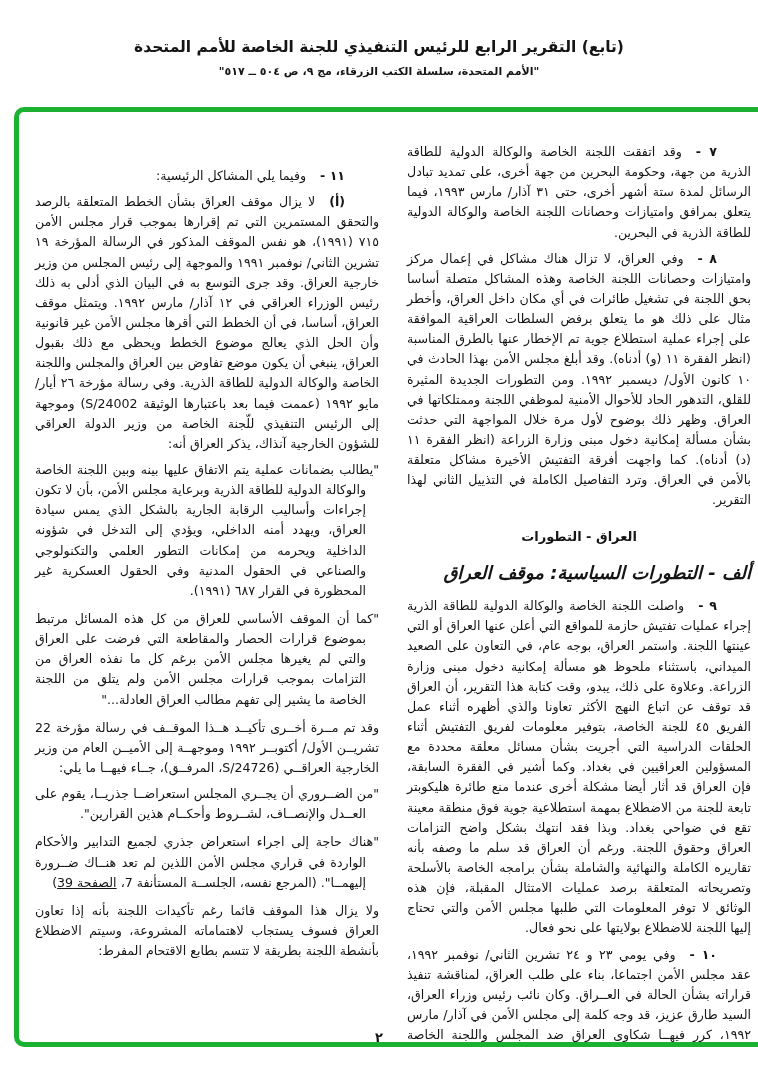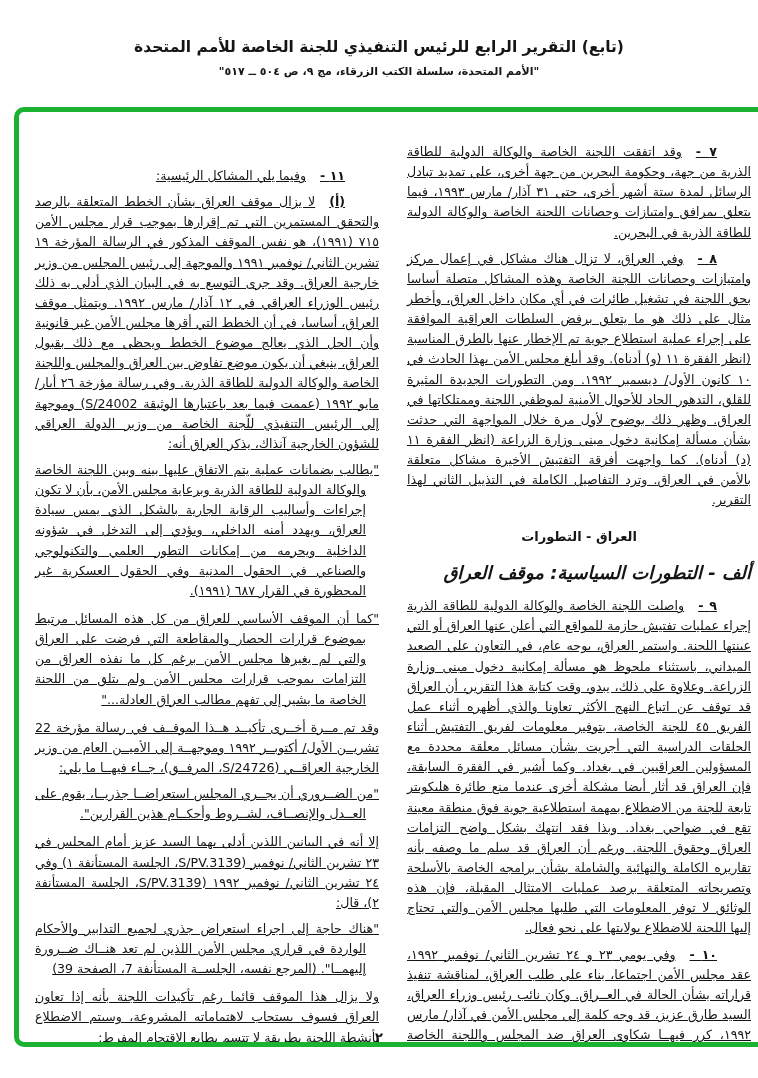--- a/index.html
+++ b/index.html
@@ -11,21 +11,21 @@
   .title{font-size:15.5px;font-weight:bold;line-height:1.5;letter-spacing:0;}
   .subtitle{font-size:11px;font-weight:bold;margin-top:6px;}
   .box{
     position:absolute;left:14px;top:107px;width:716px;height:890px;
     border:5px solid #1bb231;border-radius:10px;
     padding:30px 16px 10px 16px;box-sizing:content-box;
     direction:rtl;display:flex;justify-content:space-between;overflow:hidden;
   }
   .col{width:344px;font-size:12.6px;line-height:1.6;text-align:justify;}
   .col-left{margin-top:24px;}
-  .para{margin:0 0 6px 0;text-decoration:underline;}
+  .para{margin:0 0 6px 0;}
   .numbered{text-indent:34px;}
   .pnum{font-weight:bold;margin-left:14px;}
   .pmark{font-weight:bold;margin-left:14px;}
   .sec{font-weight:bold;font-size:13px;text-align:center;margin:16px 0 12px 0;}
   .subsec{font-weight:bold;font-size:18px;font-style:italic;margin:0 0 8px 0;}
   .quote{margin:4px 13px 8px 0;text-indent:-13px;}
   .u{text-decoration:underline;}
   .pageno{position:absolute;left:0;top:1030px;width:758px;text-align:center;
     font-size:13px;font-weight:bold;}
 </style>
@@ -59,21 +59,20 @@
     <p class="para numbered"><span class="pmark">(أ)</span><span>لا يزال موقف العراق بشأن الخطط المتعلقة بالرصد والتحقق المستمرين التي تم إقرارها بموجب قرار مجلس الأمن ٧١٥ (١٩٩١)، هو نفس الموقف المذكور في الرسالة المؤرخة ١٩ تشرين الثاني/ نوفمبر ١٩٩١ والموجهة إلى رئيس المجلس من وزير خارجية العراق. وقد جرى التوسع به في البيان الذي أدلى به ذلك رئيس الوزراء العراقي في ١٢ آذار/ مارس ١٩٩٢. ويتمثل موقف العراق، أساسا، في أن الخطط التي أقرها مجلس الأمن غير قانونية وأن الحل الذي يعالج موضوع الخطط ويحظى مع ذلك بقبول العراق، ينبغي أن يكون موضع تفاوض بين العراق والمجلس واللجنة الخاصة والوكالة الدولية للطاقة الذرية. وفي رسالة مؤرخة ٢٦ أيار/ مايو ١٩٩٢ (عممت فيما بعد باعتبارها الوثيقة S/24002) وموجهة إلى الرئيس التنفيذي للّجنة الخاصة من وزير الدولة العراقي للشؤون الخارجية آنذاك، يذكر العراق أنه:</span></p>
 
     <p class="para quote">"يطالب بضمانات عملية يتم الاتفاق عليها بينه وبين اللجنة الخاصة والوكالة الدولية للطاقة الذرية وبرعاية مجلس الأمن، بأن لا تكون إجراءات وأساليب الرقابة الجارية بالشكل الذي يمس سيادة العراق، ويهدد أمنه الداخلي، ويؤدي إلى التدخل في شؤونه الداخلية ويحرمه من إمكانات التطور العلمي والتكنولوجي والصناعي في الحقول المدنية وفي الحقول العسكرية غير المحظورة في القرار ٦٨٧ (١٩٩١).</p>
 
     <p class="para quote">"كما أن الموقف الأساسي للعراق من كل هذه المسائل مرتبط بموضوع قرارات الحصار والمقاطعة التي فرضت على العراق والتي لم يغيرها مجلس الأمن برغم كل ما نفذه العراق من التزامات بموجب قرارات مجلس الأمن ولم يتلق من اللجنة الخاصة ما يشير إلى تفهم مطالب العراق العادلة..."</p>
 
     <p class="para">وقد تم مــرة أخــرى تأكيــد هــذا الموقــف في رسالة مؤرخة 22 تشريــن الأول/ أكتوبــر ١٩٩٢ وموجهــة إلى الأميــن العام من وزير الخارجية العراقــي (S/24726، المرفــق)، جــاء فيهــا ما يلي:</p>
 
     <p class="para quote">"من الضــروري أن يجــري المجلس استعراضــا جذريــا، يقوم على العــدل والإنصــاف، لشــروط وأحكــام هذين القرارين".</p>
 
-    <p class="para">إلا أنه في البيانين اللذين أدلى بهما السيد عزيز أمام المجلس في ٢٣ تشرين الثاني/ نوفمبر (S/PV.3139، الجلسة المستأنفة ١) وفي ٢٤ تشرين الثاني/ نوفمبر ١٩٩٢ (S/PV.3139، الجلسة المستأنفة ٢)، قال:</p>
 
     <p class="para quote"><span>"هناك حاجة إلى اجراء استعراض جذري لجميع التدابير والأحكام الواردة في قراري مجلس الأمن اللذين لم تعد هنــاك ضــرورة إليهمــا".</span> <span>(المرجع نفسه، الجلســة المستأنفة 7، </span><span class="u">الصفحة 39</span><span>)</span></p>
 
     <p class="para">ولا يزال هذا الموقف قائما رغم تأكيدات اللجنة بأنه إذا تعاون العراق فسوف يستجاب لاهتماماته المشروعة، وسيتم الاضطلاع بأنشطة اللجنة بطريقة لا تتسم بطابع الاقتحام المفرط:</p>
   </div>
 
 </div>
 
 <div class="pageno">٢</div>
 

